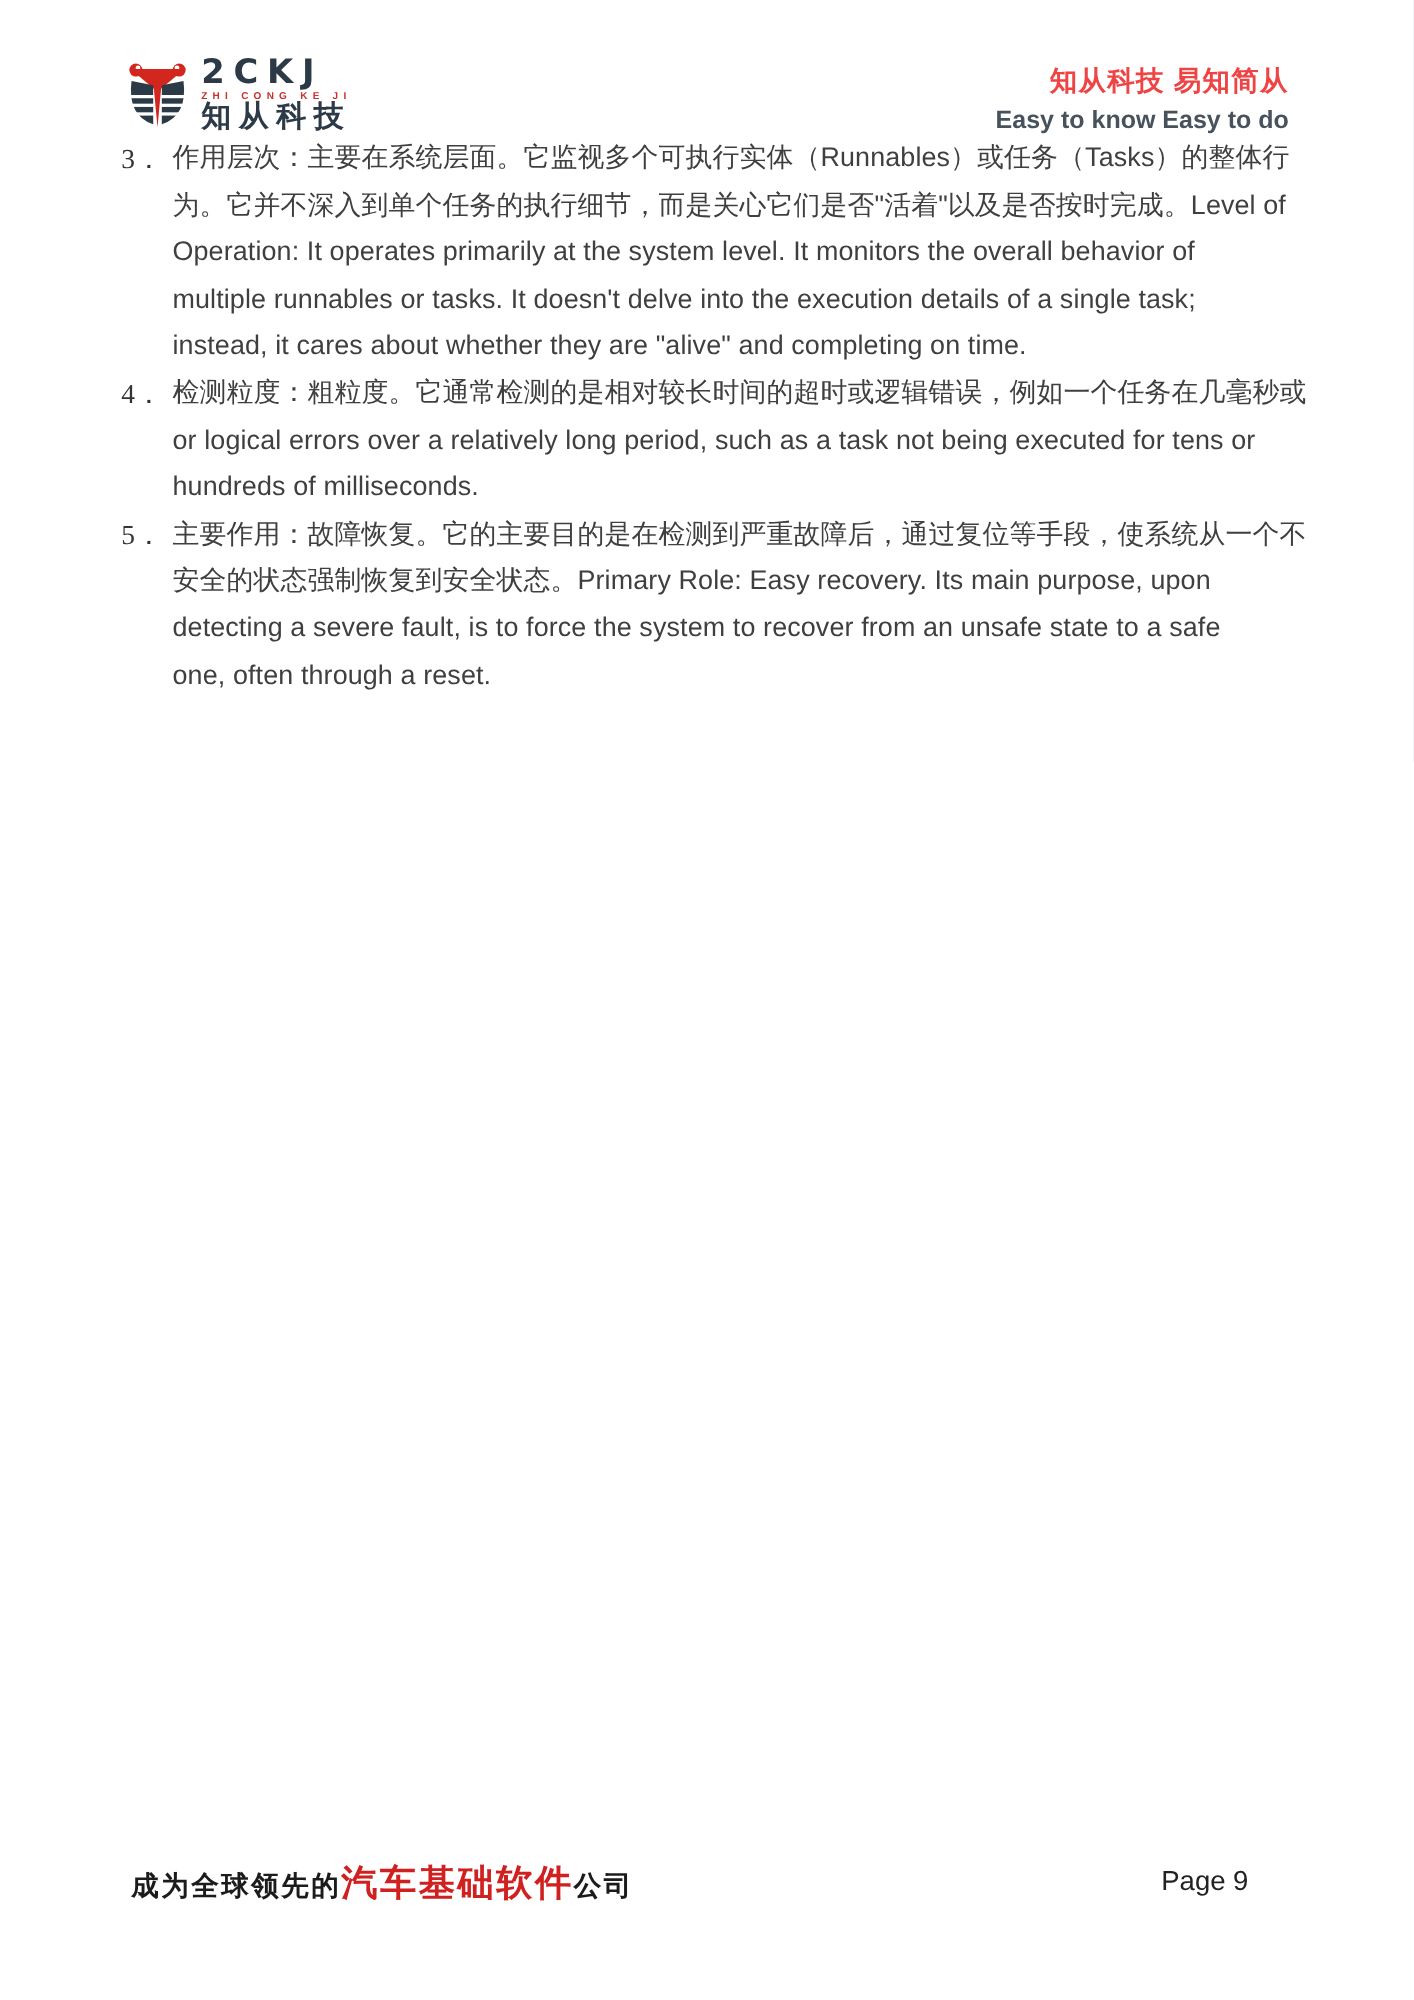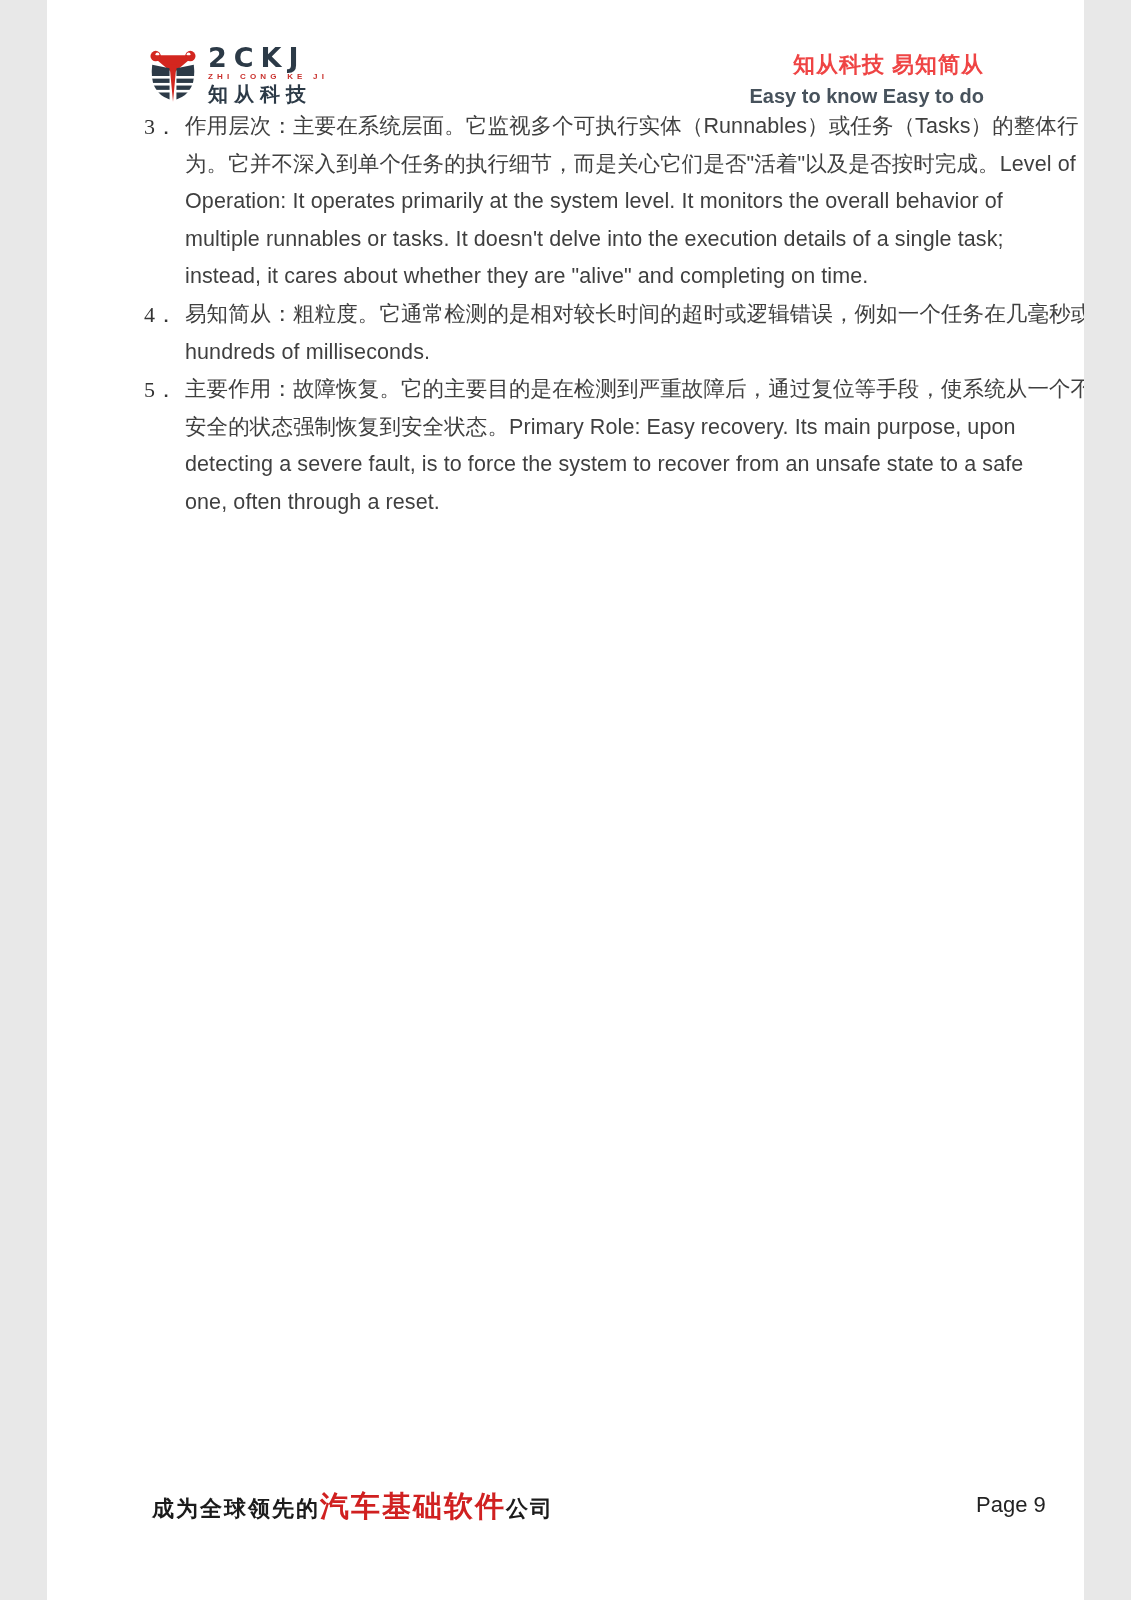--- a/index.html
+++ b/index.html
@@ -1,19 +1,19 @@
 <!DOCTYPE html>
 <html><head>
 <meta charset="utf-8">
 <style>
   * { margin: 0; padding: 0; box-sizing: border-box; }
   html, body { background: #e8e8e8; }
   .page {
     position: relative;
-    width: 1037px;
+    width: 1131px;
     height: 1600px;
     background: #ffffff;
     margin: 0 auto;
     overflow: hidden;
     font-family: "Liberation Sans", sans-serif;
   }
 
   
   .header {
     position: absolute;
@@ -37,21 +37,21 @@
   }
   .logo-pinyin {
     font-size: 8px;
     font-weight: 700;
     letter-spacing: 4.2px;
     color: #c9302c;
     line-height: 11px;
     margin-top: 1px;
   }
   .logo-company {
-    font-size: 20px;
+    font-size: 24px;
     font-weight: 800;
     letter-spacing: 6px;
     color: #2c3a47;
     line-height: 24px;
   }
   .tagline { text-align: right; margin-top: 4px; }
   .tagline-cn {
     font-size: 22px;
     font-weight: 700;
     color: #ef4444;
@@ -162,21 +162,22 @@
         <div class="line">为。它并不深入到单个任务的执行细节，而是关心它们是否"活着"以及是否按时完成。Level of</div>
         <div class="line">Operation: It operates primarily at the system level. It monitors the overall behavior of</div>
         <div class="line">multiple runnables or tasks. It doesn't delve into the execution details of a single task;</div>
         <div class="line">instead, it cares about whether they are "alive" and completing on time.</div>
       </div>
     </div>
 
     <div class="list-item">
       <div class="item-number">4．</div>
       <div class="item-lines">
-        <div class="line">易知简从：粗粒度。它通常检测的是相对较长时间的超时或逻辑错误，例如一个任务在几毫秒或</div>
+        <div class="line">检测粒度：粗粒度。它通常检测的是相对较长时间的超时或逻辑错误，例如一个任务在几毫秒或</div>
+        <div class="line">or logical errors over a relatively long period, such as a task not being executed for tens or</div>
         <div class="line">hundreds of milliseconds.</div>
       </div>
     </div>
 
     <div class="list-item">
       <div class="item-number">5．</div>
       <div class="item-lines">
         <div class="line">主要作用：故障恢复。它的主要目的是在检测到严重故障后，通过复位等手段，使系统从一个不</div>
         <div class="line">安全的状态强制恢复到安全状态。Primary Role: Easy recovery. Its main purpose, upon</div>
         <div class="line">detecting a severe fault, is to force the system to recover from an unsafe state to a safe</div>

